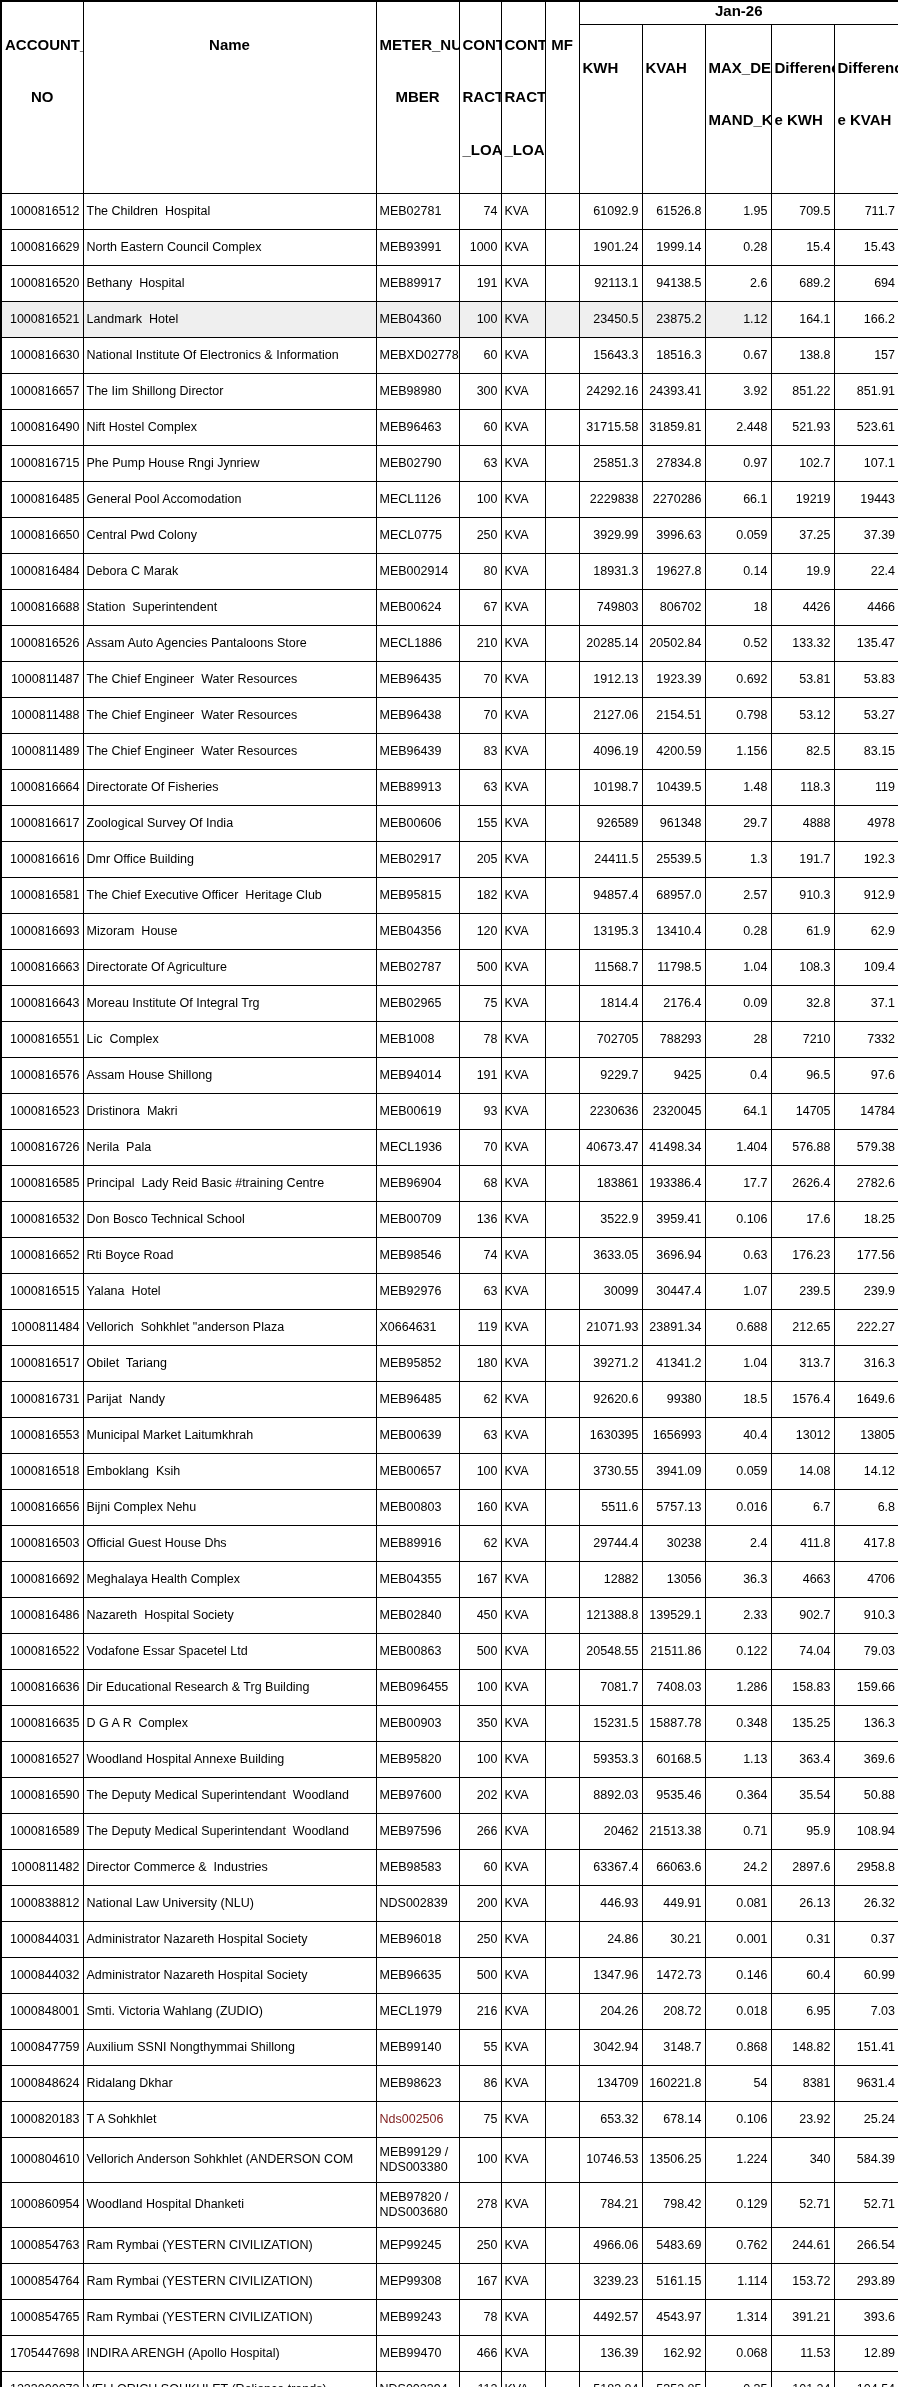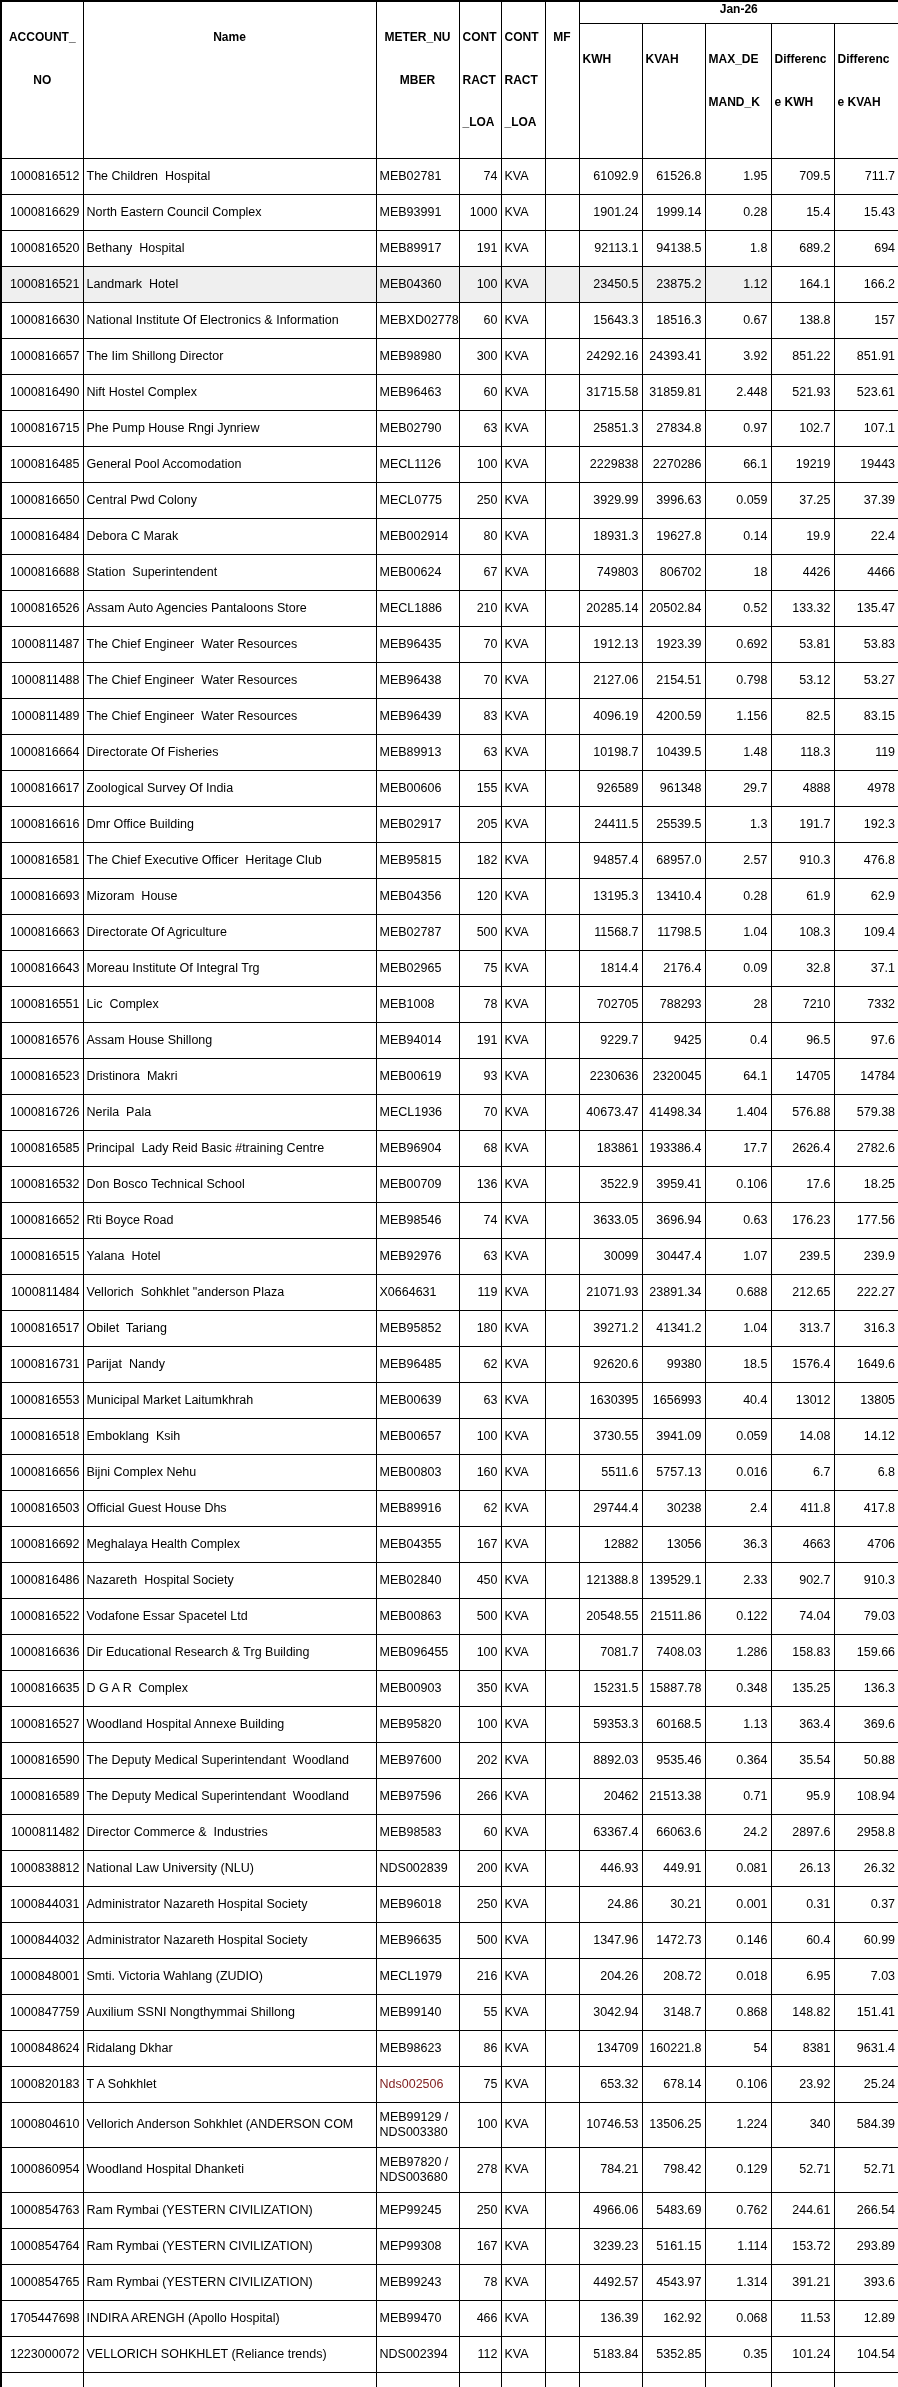--- a/index.html
+++ b/index.html
@@ -1,19 +1,19 @@
 <!DOCTYPE html>
 <html><head>
 <meta charset="utf-8">
 <style>
   html, body { margin:0; padding:0; background:#fff; }
   body { width:898px; font-family:"Liberation Sans", sans-serif; color:#000; }
   table { border-collapse:collapse; table-layout:fixed; width:898px; border:2px solid #000; }
   th, td { border:1px solid #000; overflow:hidden; white-space:pre; padding:0 3px; box-sizing:border-box; }
-  thead th { font-weight:bold; font-size:12px; vertical-align:top; text-align:center; background:#fff; }
+  thead th { font-weight:bold; font-size:15px; vertical-align:top; text-align:center; background:#fff; }
   thead tr.r1 { height:19px; }
   thead tr.r2 { height:43px; }
   th span { display:block; line-height:1.22; }
   th.left { text-align:left; }
   th.sub { text-align:left; vertical-align:top; }
   tbody td { font-size:12.5px; vertical-align:middle; line-height:1.2; }
   tbody tr { height:36px; }
   td.c0 { text-align:right; }
   td.c1 { text-align:left; }
   td.c2 { text-align:left; }
@@ -122,21 +122,21 @@
         </tr>
         <tr>
           <td class="c0">1000816520</td>
           <td class="c1">Bethany  Hospital</td>
           <td class="c2">MEB89917</td>
           <td class="c3">191</td>
           <td class="c4">KVA</td>
           <td class="c5"></td>
           <td class="c6">92113.1</td>
           <td class="c7">94138.5</td>
-          <td class="c8">1.8</td>
+          <td class="c8">2.6</td>
           <td class="c9">689.2</td>
           <td class="c10">694</td>
         </tr>
         <tr class="hl">
           <td class="c0">1000816521</td>
           <td class="c1">Landmark  Hotel</td>
           <td class="c2">MEB04360</td>
           <td class="c3">100</td>
           <td class="c4">KVA</td>
           <td class="c5"></td>
@@ -345,21 +345,21 @@
           <td class="c0">1000816581</td>
           <td class="c1">The Chief Executive Officer  Heritage Club</td>
           <td class="c2">MEB95815</td>
           <td class="c3">182</td>
           <td class="c4">KVA</td>
           <td class="c5"></td>
           <td class="c6">94857.4</td>
           <td class="c7">68957.0</td>
           <td class="c8">2.57</td>
           <td class="c9">910.3</td>
-          <td class="c10">476.8</td>
+          <td class="c10">912.9</td>
         </tr>
         <tr>
           <td class="c0">1000816693</td>
           <td class="c1">Mizoram  House</td>
           <td class="c2">MEB04356</td>
           <td class="c3">120</td>
           <td class="c4">KVA</td>
           <td class="c5"></td>
           <td class="c6">13195.3</td>
           <td class="c7">13410.4</td>

